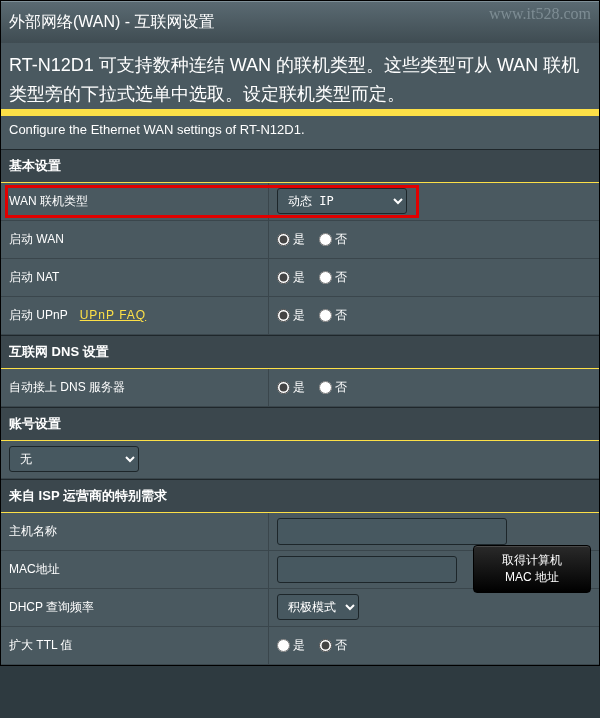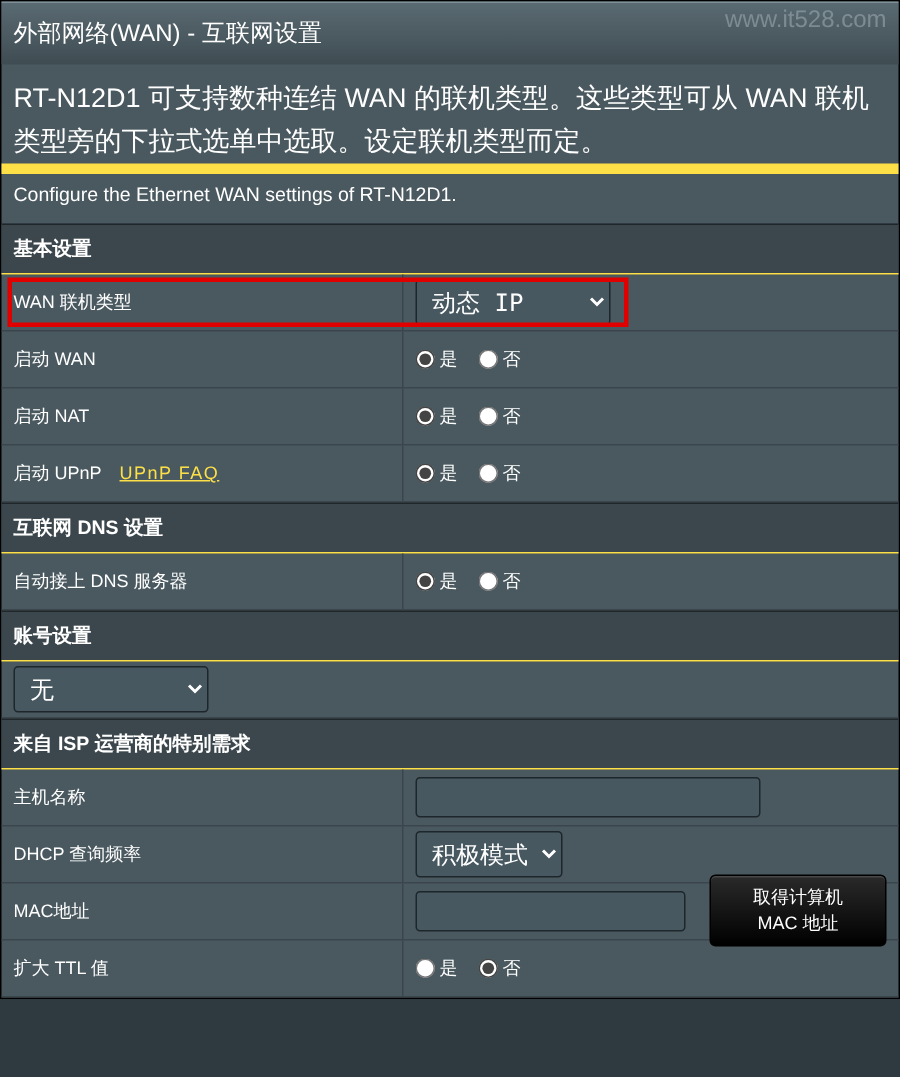--- a/index.html
+++ b/index.html
@@ -19,20 +19,21 @@
     border: 1px solid #000;
     position: relative;
   }
   .watermark {
     position: absolute;
     top: 4px;
     right: 8px;
     color: #9aa9b0;
     font-size: 16px;
     opacity: .6;
+    font-family: Liberation Serif, serif;
   }
   .page-title {
     background: linear-gradient(180deg, #5a6a72, #3f4c52);
     padding: 10px 8px;
     font-size: 16px;
     border-top: 1px solid #7f9098;
   }
   .intro {
     padding: 8px 8px 0 8px;
     font-size: 18px;
@@ -90,21 +91,21 @@
     color: #fde047;
     text-decoration: underline;
     margin-left: 12px;
     letter-spacing: 1px;
   }
   select {
     background: #475860;
     color: #fff;
     border: 1px solid #1d262a;
     border-radius: 3px;
-    font-size: 16px;
+    font-size: 12px;
     font-family: monospace, Arial;
     padding: 4px 6px;
   }
   select.wide { min-width: 130px; }
   input[type=text] {
     background: #475860;
     border: 1px solid #1d262a;
     border-radius: 3px;
     color: #fff;
     padding: 5px 6px;
@@ -232,37 +233,37 @@
   <div class="section-title">来自 ISP 运营商的特别需求</div>
 
   <div class="row">
     <div class="cell-label">主机名称</div>
     <div class="cell-ctrl">
       <input type="text" value="" style="">
     </div>
   </div>
 
   <div class="row">
+    <div class="cell-label">MAC地址</div>
+    <div class="cell-ctrl">
+      <input type="text" style="width: 180px;" value="">
+      <button class="btn mac-btn">取得计算机 MAC 地址</button>
+    </div>
+  </div>
+
+  <div class="row">
     <div class="cell-label">DHCP 查询频率</div>
     <div class="cell-ctrl">
       <select>
         <option>积极模式</option>
       </select>
     </div>
   </div>
 
   <div class="row">
-    <div class="cell-label">MAC地址</div>
-    <div class="cell-ctrl">
-      <input type="text" style="width: 180px;" value="">
-      <button class="btn mac-btn">取得计算机 MAC 地址</button>
-    </div>
-  </div>
-
-  <div class="row">
     <div class="cell-label">扩大 TTL 值</div>
     <div class="cell-ctrl">
       <label class="rb">
           <input type="radio" name="ttl" style="">
           <span>是</span>
         </label>
       <label class="rb">
           <input type="radio" name="ttl" checked="" style="">
           <span>否</span>
         </label>

